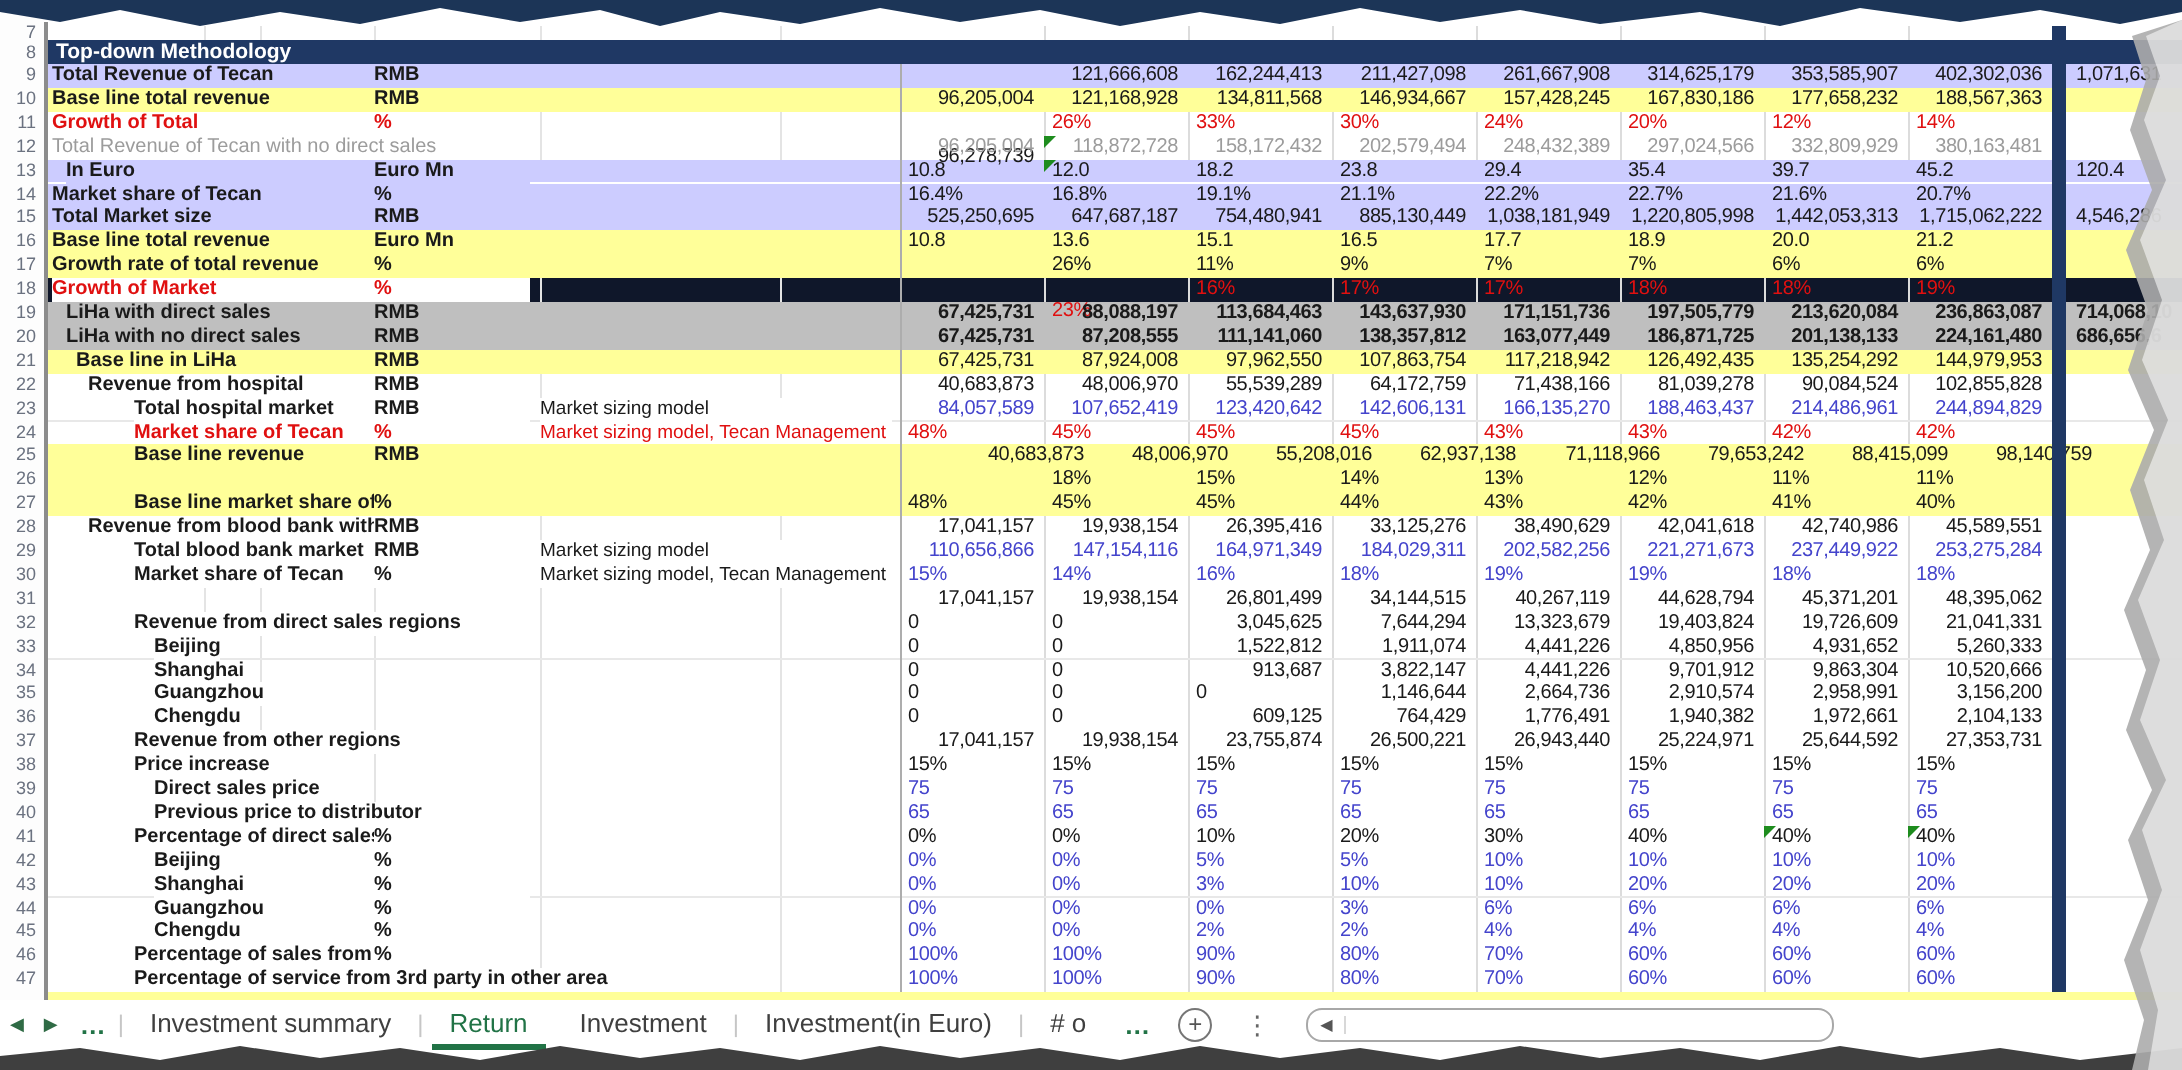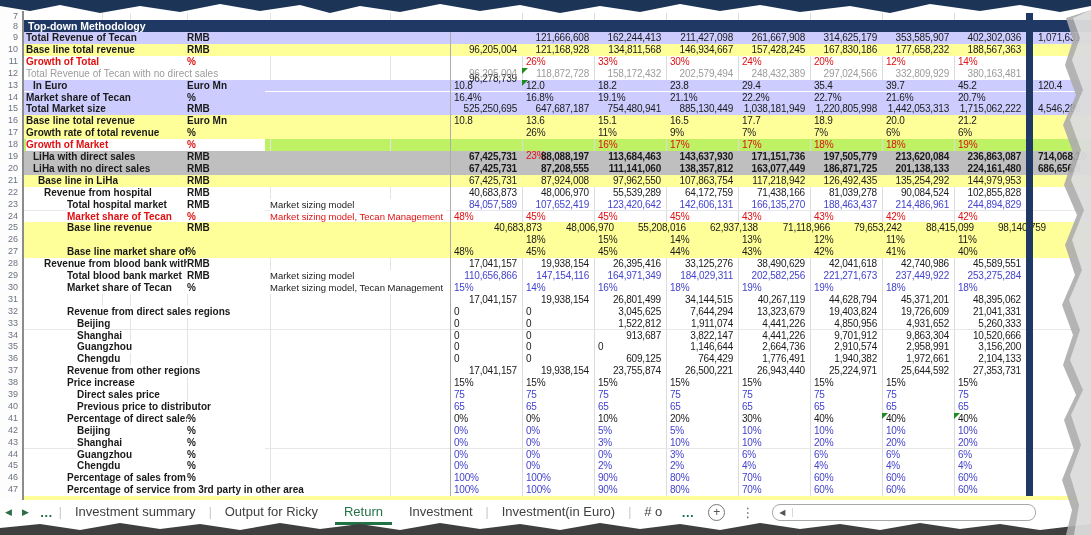--- a/index.html
+++ b/index.html
@@ -189,21 +189,21 @@
         <span class="lbl" style="left: 2px; color: rgb(26, 26, 26); background: rgb(255, 255, 153); width: 161px; overflow: hidden;">Growth rate of total revenue</span>
         <span class="unit" style="color: rgb(26, 26, 26); background: rgb(255, 255, 153);">%</span>
         <span class="val" style="color: rgb(26, 26, 26); left: 502px;">26%</span>
         <span class="val" style="color: rgb(26, 26, 26); left: 574px;">11%</span>
         <span class="val" style="color: rgb(26, 26, 26); left: 646px;">9%</span>
         <span class="val" style="color: rgb(26, 26, 26); left: 718px;">7%</span>
         <span class="val" style="color: rgb(26, 26, 26); left: 790px;">7%</span>
         <span class="val" style="color: rgb(26, 26, 26); left: 862px;">6%</span>
         <span class="val" style="color: rgb(26, 26, 26); left: 934px;">6%</span>
       </div>
-      <div class="row" style="top: 139.1px; height: 11.9px; line-height: 11.9px; background: #bef264; border-bottom: 1px solid rgb(232, 232, 232);">
+      <div class="row" style="top: 139.1px; height: 11.9px; line-height: 11.9px; background: #0f172a; border-bottom: 1px solid rgb(232, 232, 232);">
         <div class="gl" style="left: 78px; height: 100%; background: rgb(228, 228, 228);"></div>
         <div class="gl" style="left: 106px; height: 100%; background: rgb(228, 228, 228);"></div>
         <div class="gl" style="left: 163px; height: 100%; background: rgb(228, 228, 228);"></div>
         <div class="gl" style="left: 246px; height: 100%; background: rgb(228, 228, 228);"></div>
         <div class="gl" style="left: 366px; height: 100%; background: rgb(228, 228, 228);"></div>
         <div class="gl" style="left: 498px; height: 100%; background: rgb(220, 220, 220);"></div>
         <div class="gl" style="left: 570px; height: 100%; background: rgb(220, 220, 220);"></div>
         <div class="gl" style="left: 642px; height: 100%; background: rgb(220, 220, 220);"></div>
         <div class="gl" style="left: 714px; height: 100%; background: rgb(220, 220, 220);"></div>
         <div class="gl" style="left: 786px; height: 100%; background: rgb(220, 220, 220);"></div>
@@ -886,21 +886,20 @@
   <div id="row48" style="background: rgb(255, 255, 153);"></div>
 
   <div id="tabbar">
     <span class="navarr">◀</span>
     <span class="navarr">▶</span>
     <span class="ellip">…</span>
     <span class="tabsep">|</span>
     <span id="tabs" style="display: inline-flex; align-items: center;">
         <span class="tab">Investment summary</span>
         <span class="tabsep">|</span>
-        <span class="tab">Output for Ricky</span>
         <span class="tab active">Return</span>
         <span class="tab">Investment</span>
         <span class="tabsep">|</span>
         <span class="tab">Investment(in Euro)</span>
         <span class="tabsep">|</span>
         <span class="tab"># o</span>
       </span>
     <span class="ellip">…</span>
     <span id="addsheet">+</span>
     <span id="kebab">⋮</span>

